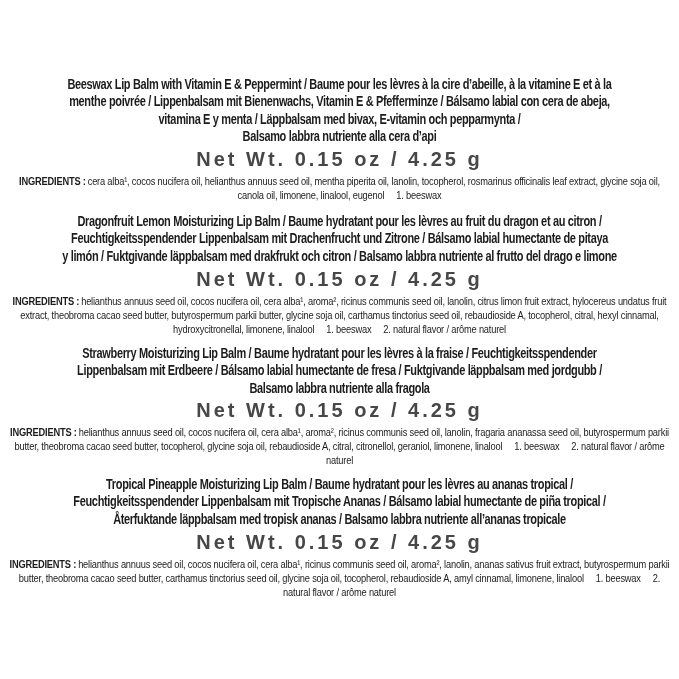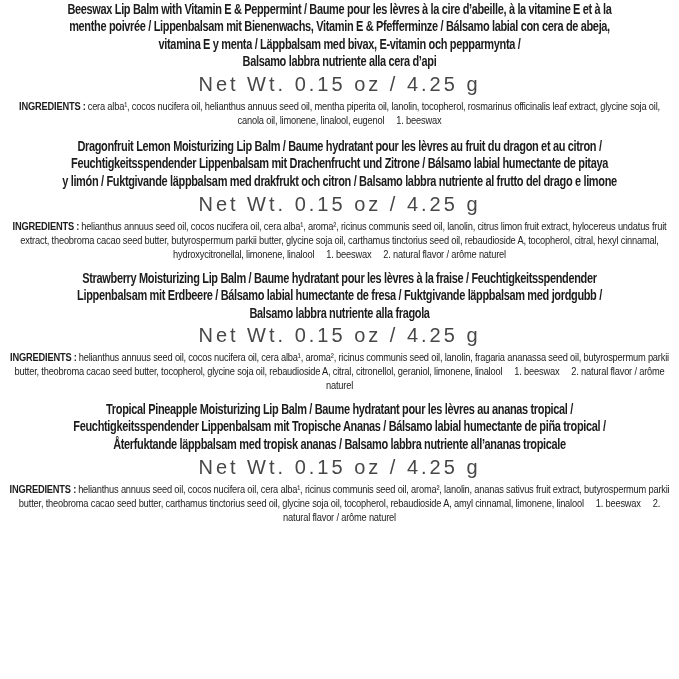--- a/index.html
+++ b/index.html
@@ -8,20 +8,21 @@
     background: #ffffff;
   }
   body {
     width: 679px;
     height: 679px;
     overflow: hidden;
     font-family: "Liberation Sans", sans-serif;
     color: #1e1e1e;
   }
   .label-sheet {
+    padding-top: 75px;
   }
   .product {
     margin-bottom: 14px;
   }
   .title {
     margin: 0 8px 0 8px;
     font-weight: bold;
     font-size: 11px;
     line-height: 12.3px;
     letter-spacing: -0.35px;
@@ -34,20 +35,21 @@
   .title.l4 { margin-bottom: 24px; }
   .title.l3 { margin-bottom: 19px; }
   .netwt {
     text-align: center;
     font-size: 20px;
     line-height: 22px;
     letter-spacing: 3px;
     color: #474747;
     margin: 0 0 5px 0;
     white-space: nowrap;
+    font-weight: bold;
   }
   .ingredients {
     margin: 0 6px 0 6px;
     text-align: center;
     font-size: 9.3px;
     line-height: 11.5px;
     letter-spacing: -0.2px;
     transform: scaleY(1.22);
     transform-origin: top center;
     color: #1c1c1c;

